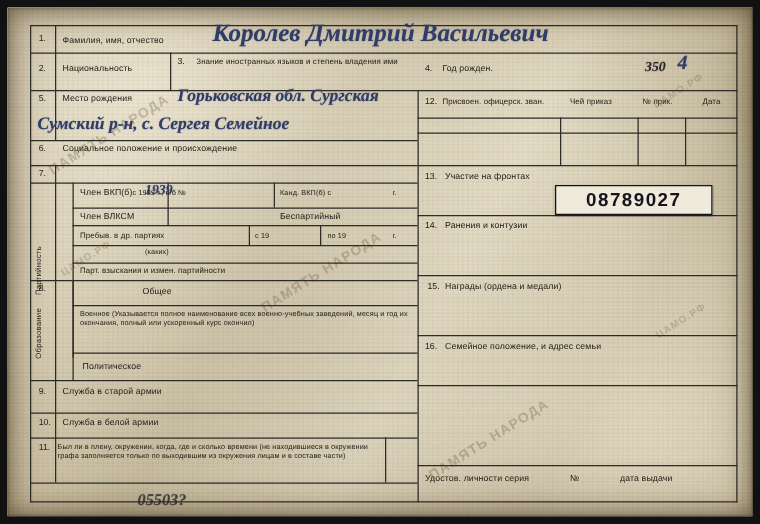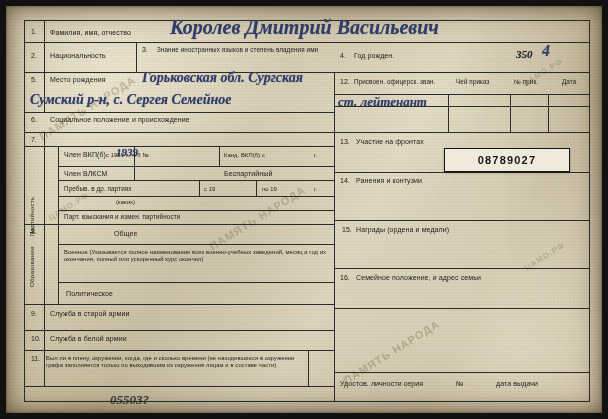--- a/index.html
+++ b/index.html
@@ -45,21 +45,21 @@
   .hw{
     position:absolute;font-family:"Liberation Serif", serif;
     color:#2f3d68;font-style:italic;font-weight:bold;
     text-shadow:0 0 1px rgba(40,55,110,0.5);
     white-space:nowrap;
   }
   .hw.blk{color:#2a2620;}
   .hw.faint{opacity:.8;}
   .stamp{
     position:absolute;border:1.6px solid #16161a;background:#efeadb;
-    font-family:"Liberation Sans", sans-serif;font-size:11px;font-weight:bold;
+    font-family:"Liberation Sans", sans-serif;font-size:15px;font-weight:bold;
     color:#16161a;letter-spacing:1.2px;display:flex;align-items:center;justify-content:center;
     box-shadow:0 1px 2px rgba(0,0,0,.35);
   }
   .wm{
     position:absolute;color:rgba(110,95,65,0.30);font-size:8px;font-weight:bold;
     letter-spacing:1px;transform:rotate(-32deg);pointer-events:none;
     font-family:"Liberation Sans", sans-serif;
   }
   .wm.big{font-size:11px;color:rgba(105,92,62,0.33);}
 </style>
@@ -181,21 +181,20 @@
 
       <div class="num" style="left:7px;top:335px;">11.</div>
       <div class="lbl xs" style="left:22px;top:335px;width:262px;">Был ли в плену, окружении, когда, где и сколько времени (не находившиеся в окружении графа заполняется только по выходившим из окружения лицам и в составе части)</div>
       <div class="ln v" style="left:284px;top:330px;height:36px;"></div>
 
       <div class="num" style="left:316px;top:58px;">12.</div>
       <div class="lbl sm" style="left:330px;top:58px;">Присвоен. офицерск. зван.</div>
       <div class="lbl sm" style="left:432px;top:58px;">Чей приказ</div>
       <div class="lbl sm" style="left:490px;top:58px;">№ прик.</div>
       <div class="lbl sm" style="left:538px;top:58px;">Дата</div>
-      <div class="hw" style="left:314px;top:74px;font-size:13px;">ст. лейтенант</div>
 
       <div class="num" style="left:316px;top:118px;">13.</div>
       <div class="lbl" style="left:332px;top:118px;">Участие на фронтах</div>
 
       <div class="num" style="left:316px;top:157px;">14.</div>
       <div class="lbl" style="left:332px;top:157px;">Ранения и контузии</div>
 
       <div class="num" style="left:318px;top:206px;">15.</div>
       <div class="lbl" style="left:332px;top:206px;">Награды (ордена и медали)</div>
 

